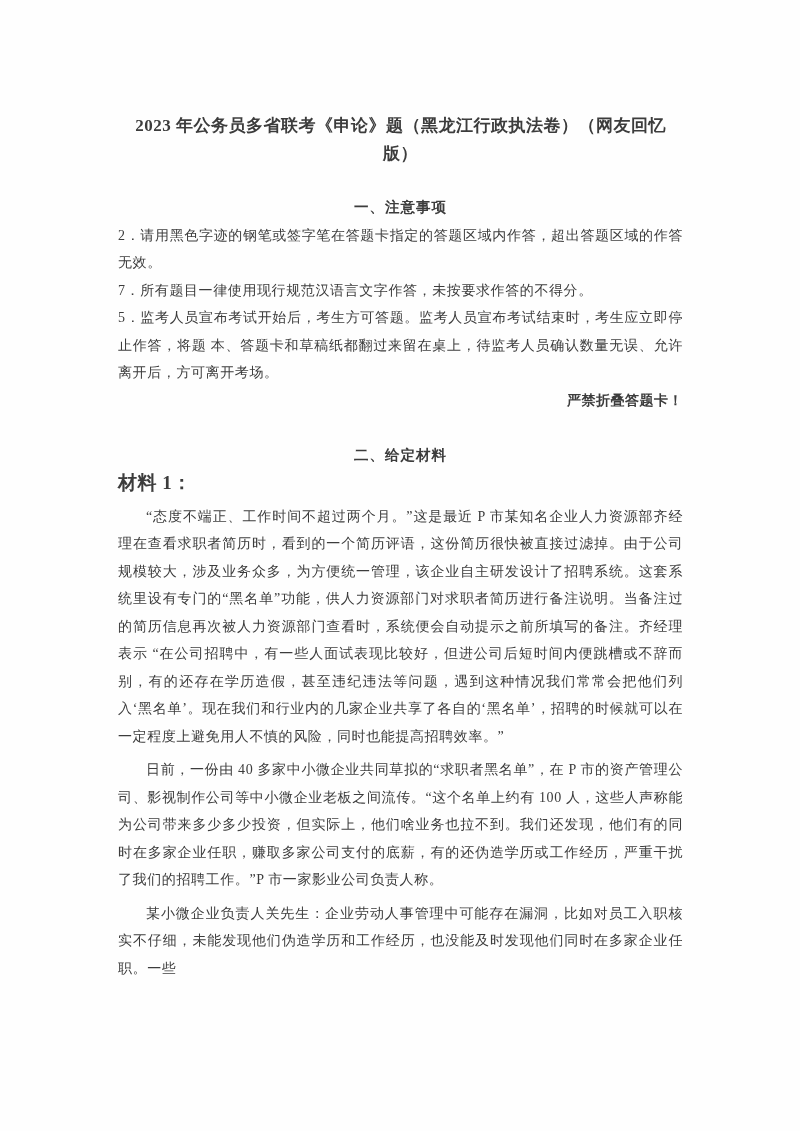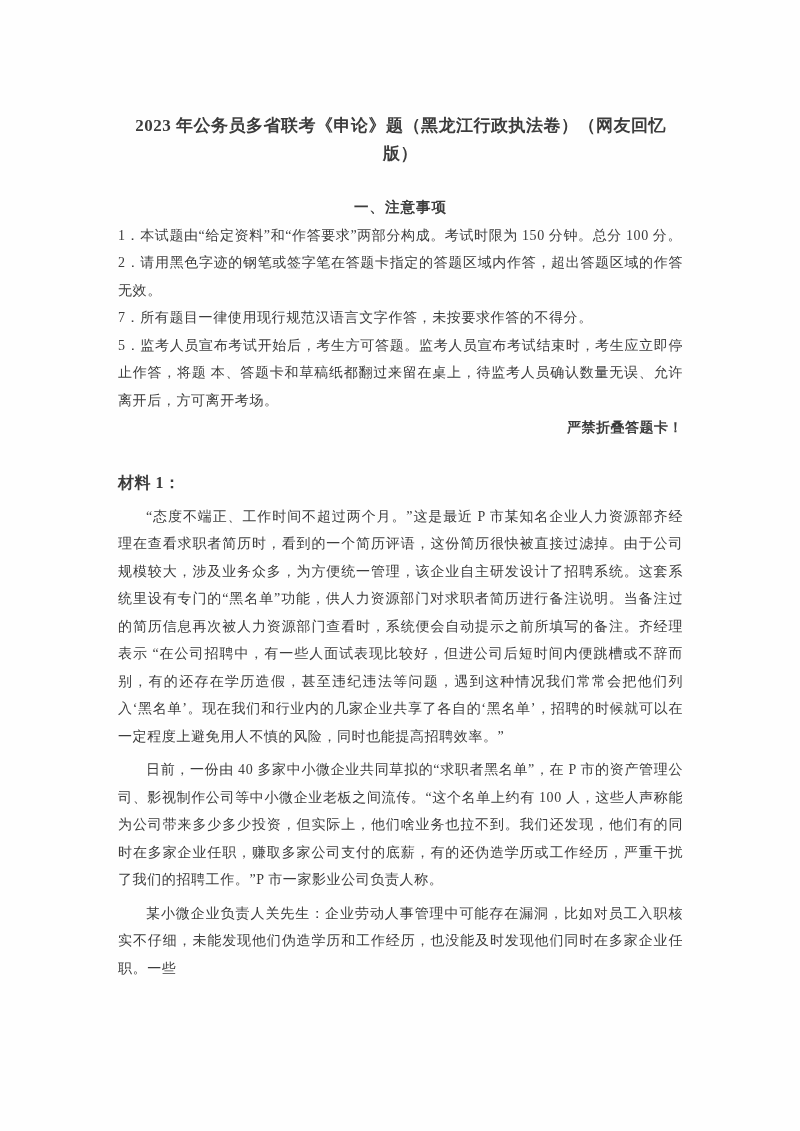--- a/index.html
+++ b/index.html
@@ -46,54 +46,54 @@
     margin: 0;
     font-weight: bold;
     text-align: right;
     letter-spacing: 0.5px;
   }
   .gap-line {
     height: 27.5px;
   }
   .material-label {
     margin: 0;
-    font-size: 16px;
+    font-size: 19px;
     font-weight: bold;
     line-height: 27.5px;
     letter-spacing: 0.5px;
   }
   .material-para {
     margin: 6px 0 0 0;
     text-indent: 2em;
     text-align: justify;
     letter-spacing: 0.6px;
   }
 </style>
 </head>
 <body>
 
 <div class="page">
 
   <h1 class="doc-title">2023 年公务员多省联考《申论》题（黑龙江行政执法卷）（网友回忆版）</h1>
 
   <h2 class="section-heading">一、注意事项</h2>
 
-  <p class="notice-item">1．本试题由“给定资料”和“作答要求”两部分构成。考试时限为 150 分钟。总分 100 分。</p>
 
 
   <p class="notice-item">2．请用黑色字迹的钢笔或签字笔在答题卡指定的答题区域内作答，超出答题区域的作答无效。</p>
 
   <p class="notice-item">7．所有题目一律使用现行规范汉语言文字作答，未按要求作答的不得分。</p>
 
   <p class="notice-item">5．监考人员宣布考试开始后，考生方可答题。监考人员宣布考试结束时，考生应立即停止作答，将题 本、答题卡和草稿纸都翻过来留在桌上，待监考人员确认数量无误、允许离开后，方可离开考场。</p>
 
   <p class="fold-warning">严禁折叠答题卡！</p>
 
   <div class="gap-line"></div>
 
+  <h2 class="section-heading">二、给定材料</h2>
 
   <h3 class="material-label">材料 1：</h3>
 
   <p class="material-para">“态度不端正、工作时间不超过两个月。”这是最近 P 市某知名企业人力资源部齐经理在查看求职者简历时，看到的一个简历评语，这份简历很快被直接过滤掉。由于公司规模较大，涉及业务众多，为方便统一管理，该企业自主研发设计了招聘系统。这套系统里设有专门的“黑名单”功能，供人力资源部门对求职者简历进行备注说明。当备注过的简历信息再次被人力资源部门查看时，系统便会自动提示之前所填写的备注。齐经理表示 “在公司招聘中，有一些人面试表现比较好，但进公司后短时间内便跳槽或不辞而别，有的还存在学历造假，甚至违纪违法等问题，遇到这种情况我们常常会把他们列入‘黑名单’。现在我们和行业内的几家企业共享了各自的‘黑名单’，招聘的时候就可以在一定程度上避免用人不慎的风险，同时也能提高招聘效率。”</p>
 
   <p class="material-para">日前，一份由 40 多家中小微企业共同草拟的“求职者黑名单”，在 P 市的资产管理公司、影视制作公司等中小微企业老板之间流传。“这个名单上约有 100 人，这些人声称能为公司带来多少多少投资，但实际上，他们啥业务也拉不到。我们还发现，他们有的同时在多家企业任职，赚取多家公司支付的底薪，有的还伪造学历或工作经历，严重干扰了我们的招聘工作。”P 市一家影业公司负责人称。</p>
 
 
   <p class="material-para">某小微企业负责人关先生：企业劳动人事管理中可能存在漏洞，比如对员工入职核实不仔细，未能发现他们伪造学历和工作经历，也没能及时发现他们同时在多家企业任职。一些</p>
 

